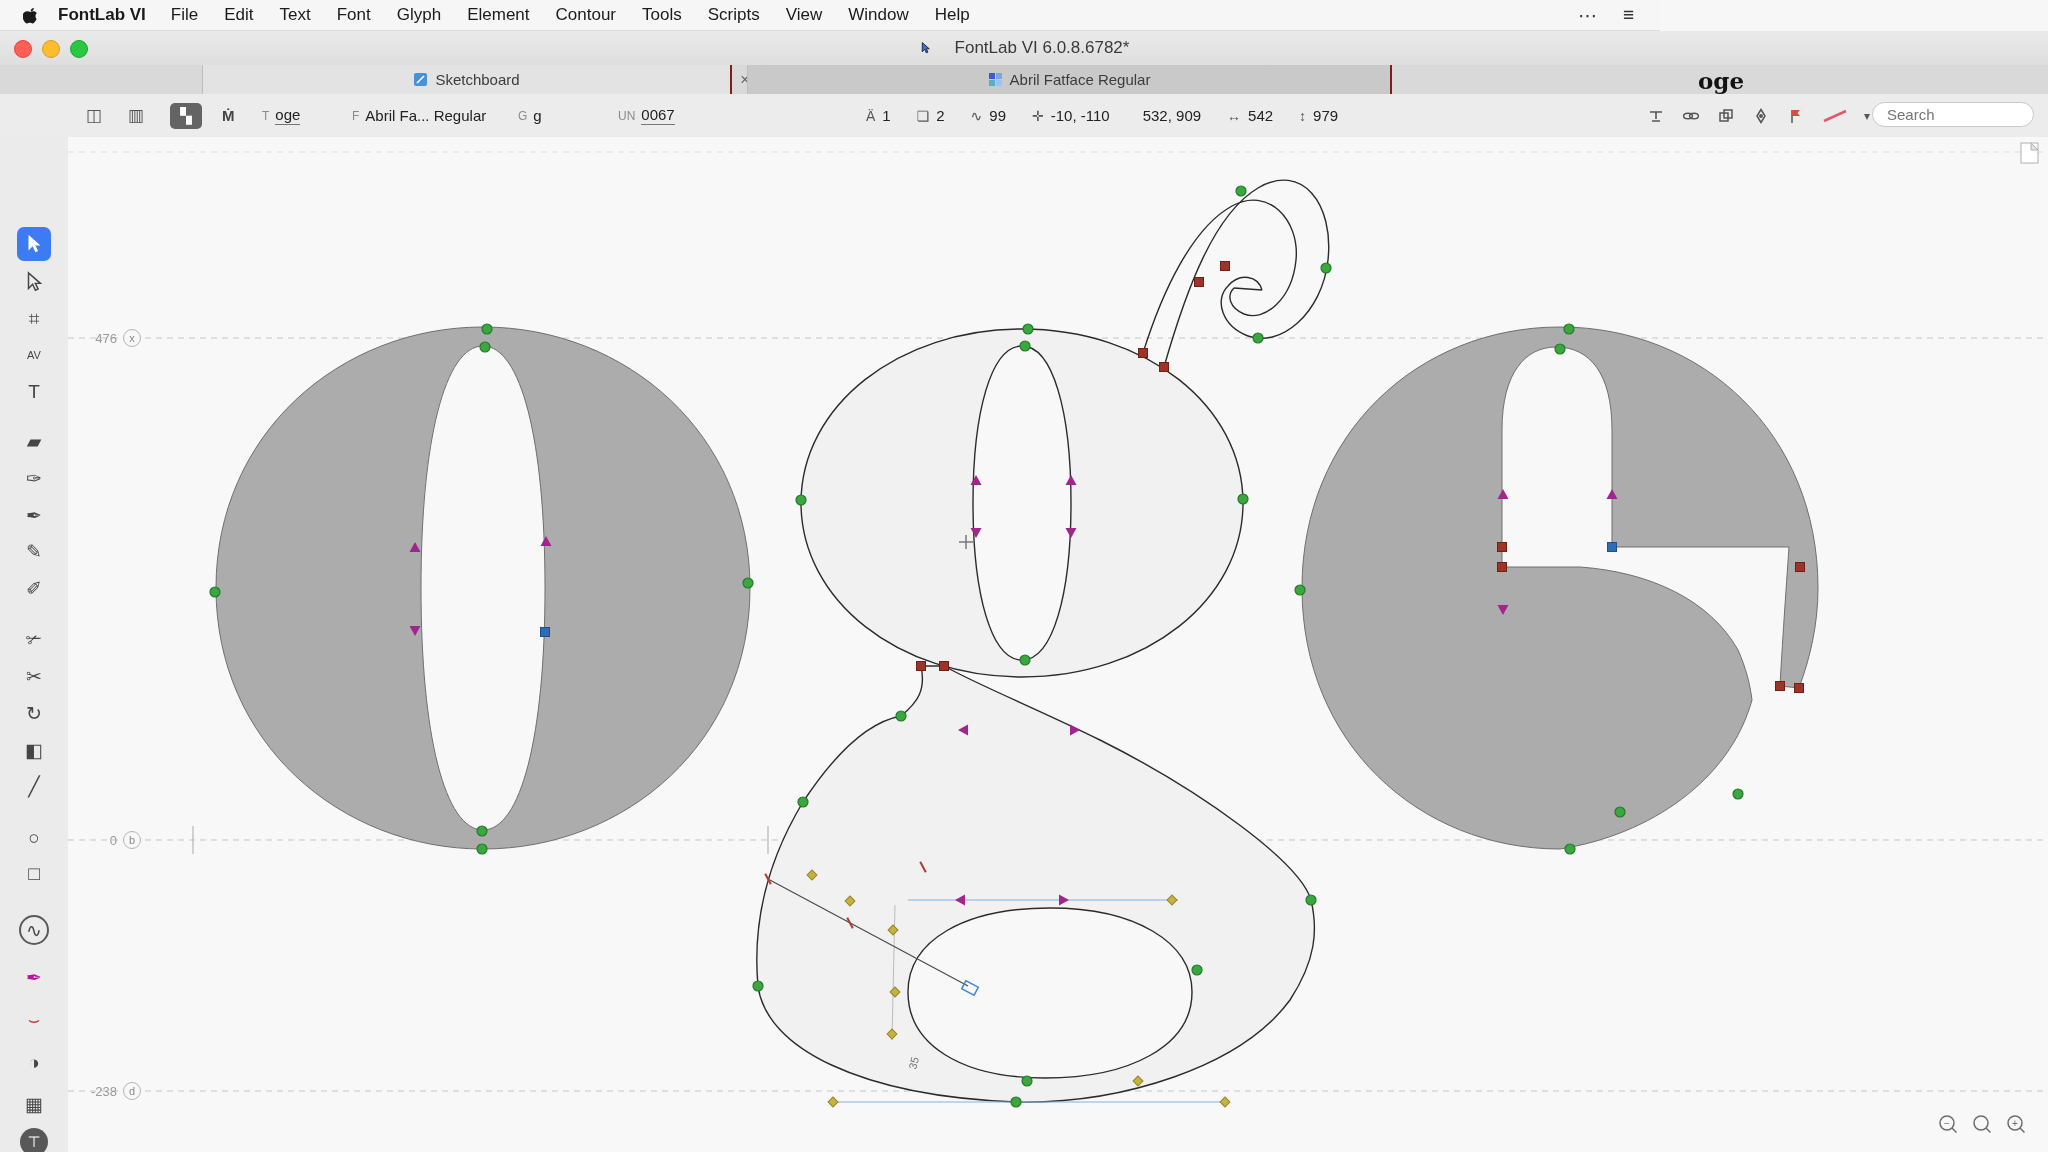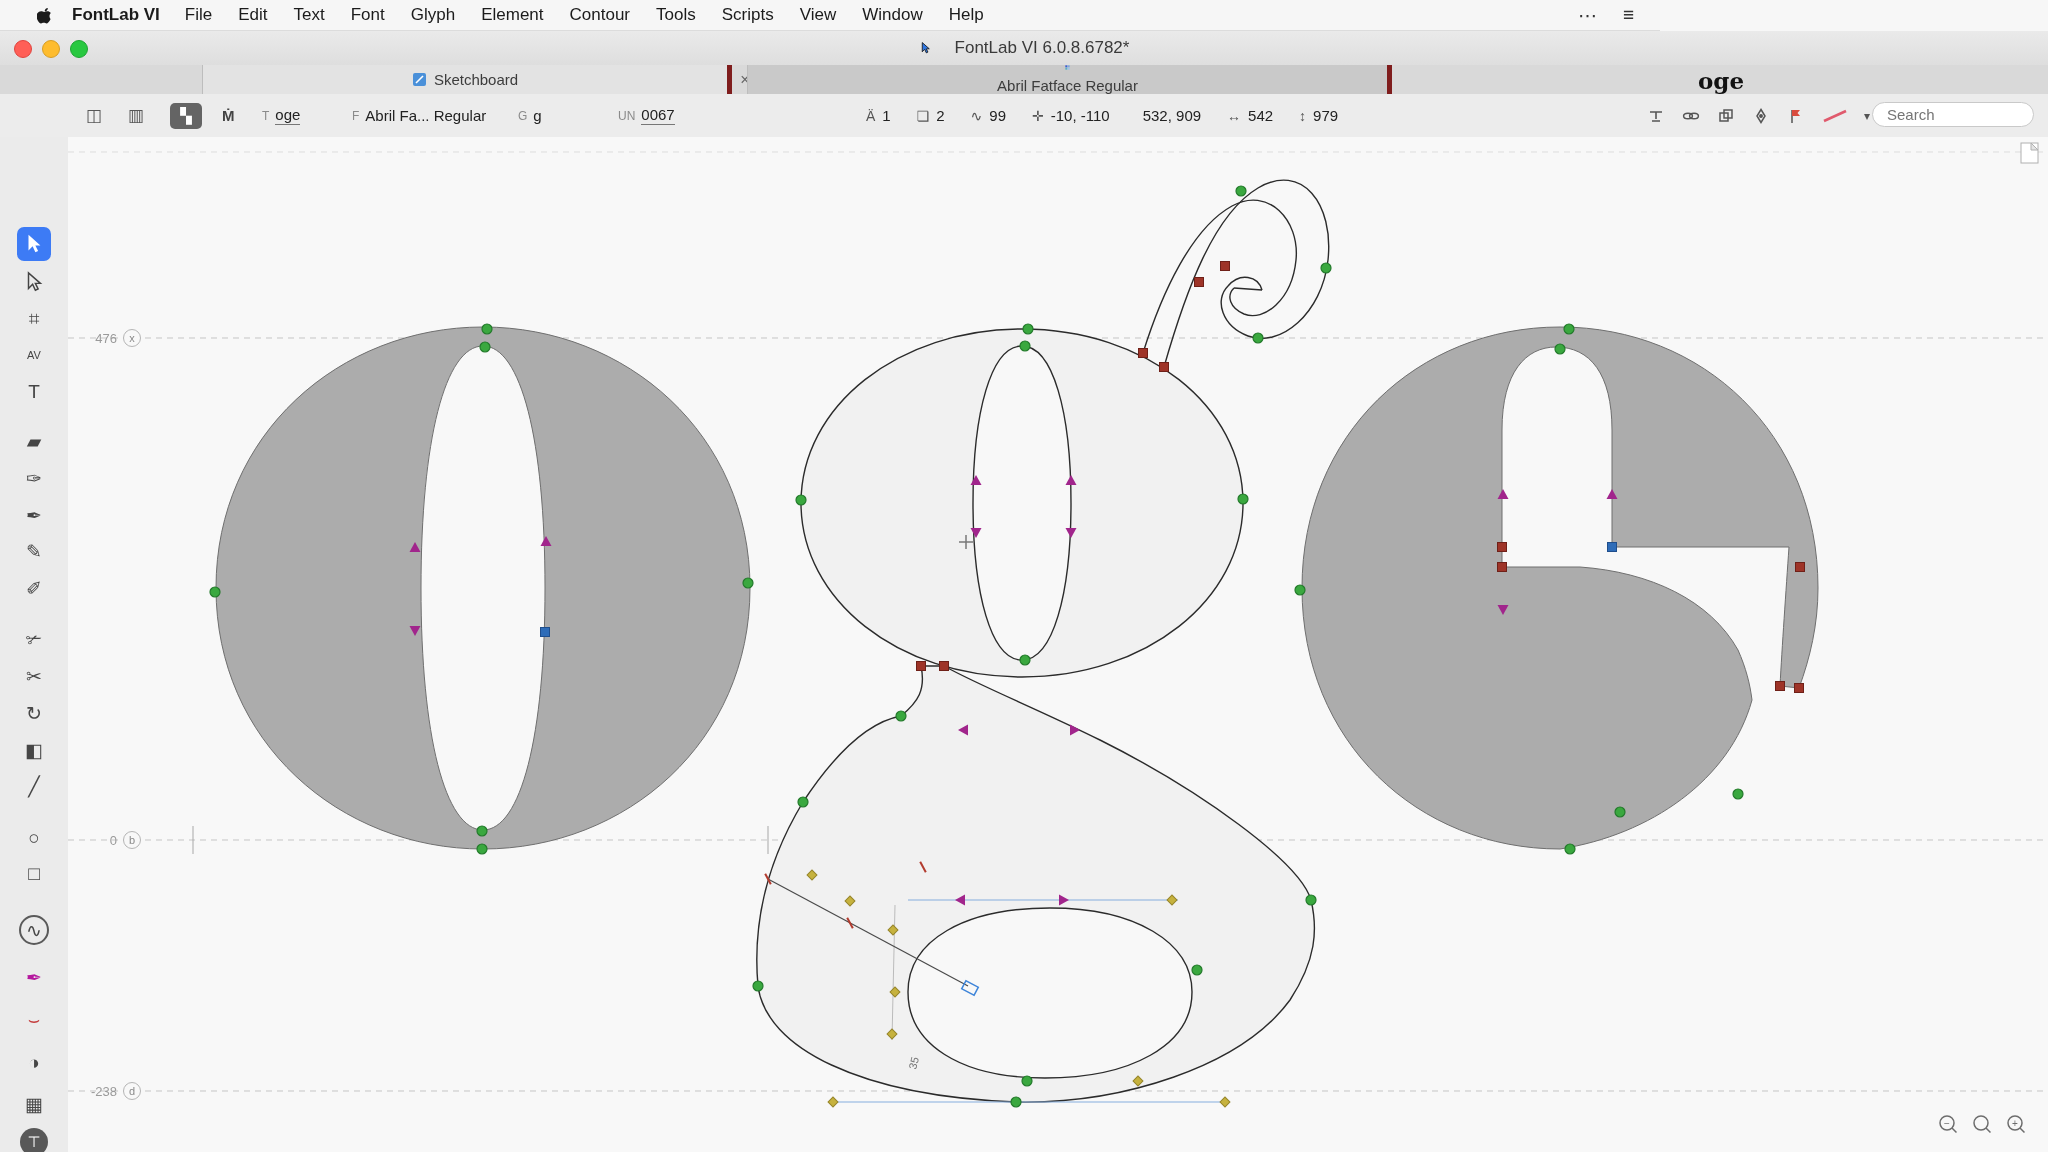--- a/index.html
+++ b/index.html
@@ -1,33 +1,33 @@
 <!DOCTYPE html>
 <html><head>
 <meta charset="utf-8">
 <style>
   html,body{margin:0;padding:0;width:2048px;height:1152px;overflow:hidden;
     font-family:"Liberation Sans",sans-serif;background:#f7f7f7;-webkit-font-smoothing:antialiased;}
   
   #menubar{position:absolute;top:0;left:0;width:1660px;height:31px;background:#f6f6f6;
-    border-bottom:1px solid #dcdcdc;display:flex;align-items:center;font-size:17px;color:#1b1b1b;padding-left:34px;box-sizing:border-box;}
+    border-bottom:1px solid #dcdcdc;display:flex;align-items:center;font-size:17px;color:#1b1b1b;padding-left:20px;box-sizing:border-box;}
   .menu-apple{width:20px;height:20px;margin-right:6px;display:flex;align-items:center;justify-content:center;}
   .menu-app{font-weight:bold;padding:0 12px;}
   .menu-item{padding:0 13px;white-space:nowrap;}
   #menu-right{margin-left:auto;display:flex;gap:26px;padding-right:26px;font-size:19px;color:#333;}
   
   #titlebar{position:absolute;top:31px;left:0;width:2048px;height:34px;
     background:linear-gradient(#eaeaea,#dedede);border-bottom:1px solid #bfbfbf;}
   .tl{position:absolute;top:9px;width:16px;height:16px;border-radius:50%;}
   #title-text{position:absolute;top:0;left:0;right:0;height:34px;display:flex;align-items:center;justify-content:center;
     gap:23px;font-size:17px;color:#3a3a3a;}
   
   #tabbar{position:absolute;top:65px;left:0;width:2048px;height:29px;background:#d9d9d9;border-bottom:1px solid #b3b3b3;}
   .tab{position:absolute;top:0;height:29px;display:flex;align-items:center;justify-content:center;gap:7px;
-    font-size:15px;color:#3c3c3c;border-left:1px solid #bdbdbd;border-right:5px solid #7f1d1d;box-sizing:border-box;}
+    font-size:15px;color:#3c3c3c;border-left:1px solid #bdbdbd;border-right:2px solid #7f1d1d;box-sizing:border-box;}
   #tab-close{position:absolute;top:0;left:732px;width:26px;height:29px;display:flex;align-items:center;justify-content:center;
     color:#666;font-size:16px;}
   #tab-preview{position:absolute;top:1px;left:1698px;height:28px;display:flex;align-items:center;
     font-family:"DejaVu Serif",serif;font-weight:bold;font-size:23px;color:#121212;}
   
   #toolbar{position:absolute;top:94px;left:0;width:2048px;height:43px;background:#ececec;border-bottom:1px solid #c6c6c6;}
   .tb-item{position:absolute;top:0;height:43px;display:flex;align-items:center;gap:6px;font-size:15px;color:#333;}
   .tb-icon{color:#555;font-size:17px;}
   .tb-label{color:#8a8a8a;font-size:12px;}
   .tb-value{color:#222;}
@@ -81,21 +81,21 @@
 
 <div id="tabbar">
   <div class="tab" style="left:202px;width:530px;background:#e3e3e3;">
     <svg width="15" height="15" viewBox="0 0 15 15">
         <rect x="1" y="1" width="13" height="13" rx="2" fill="#4a90d9"></rect>
         <path d="M4,11L11,4" stroke="#fff" stroke-width="1.6"></path>
       </svg>
     <span>Sketchboard</span>
   </div>
   <span id="tab-close">×</span>
-  <div class="tab" style="left:747px;width:645px;background:#c9c9c9;flex-direction:column;">
+  <div class="tab" style="left:747px;width:645px;background:#c9c9c9;">
     <svg width="15" height="15" viewBox="0 0 15 15">
         <rect x="1" y="1" width="6" height="6" fill="#3b5bd6"></rect>
         <rect x="8" y="1" width="6" height="6" fill="#7aa7e0"></rect>
         <rect x="1" y="8" width="6" height="6" fill="#58b0c4"></rect>
         <rect x="8" y="8" width="6" height="6" fill="#9cc3ef"></rect>
       </svg>
     <span>Abril Fatface Regular</span>
   </div>
   <span id="tab-preview">oge</span>
 </div>

